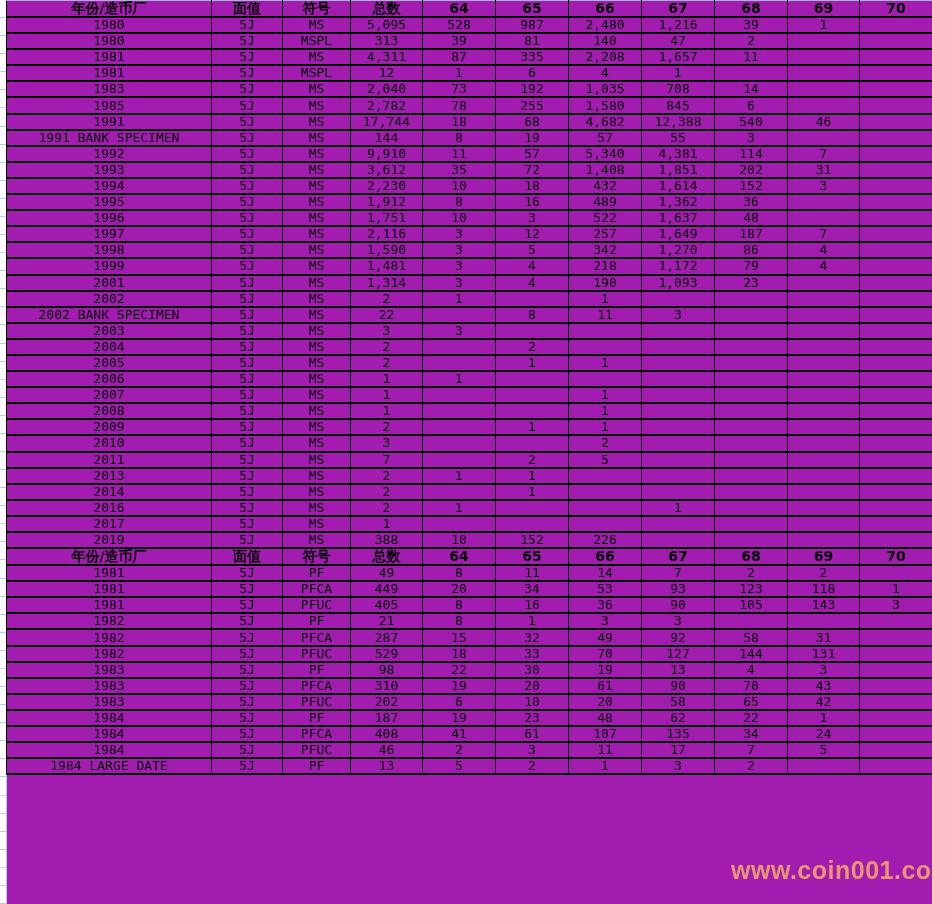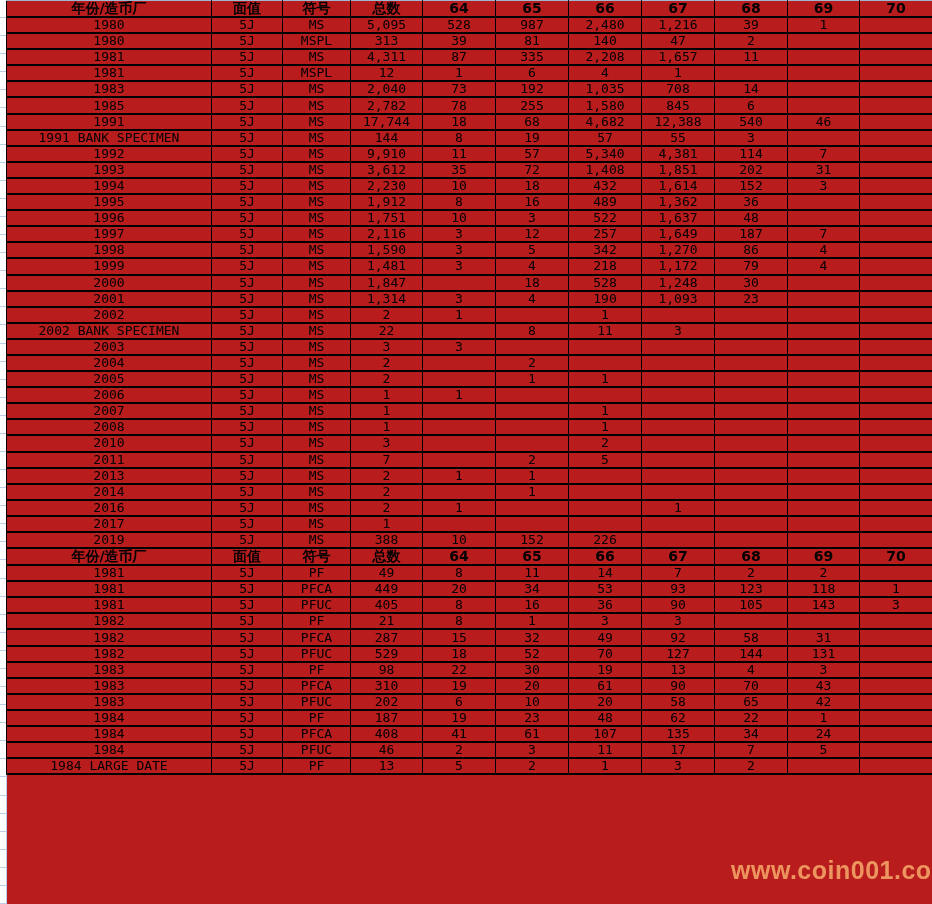--- a/index.html
+++ b/index.html
@@ -4,21 +4,21 @@
 <style>
   html, body {
     margin: 0;
     padding: 0;
     background: #ffffff;
   }
   .sheet {
     position: relative;
     width: 932px;
     height: 904px;
-    background: #b91c1c;
+    background: #a21caf;
     overflow: hidden;
     font-family: "DejaVu Sans Mono", monospace;
   }
   
   .gutter {
     position: absolute;
     left: 0; top: 0;
     width: 6px; height: 100%;
     background: repeating-linear-gradient(
       to bottom,
@@ -310,33 +310,20 @@
           <td>1,481</td>
           <td>3</td>
           <td>4</td>
           <td>218</td>
           <td>1,172</td>
           <td>79</td>
           <td>4</td>
           <td></td>
         </tr>
         <tr>
-          <td>2000</td>
-          <td>5J</td>
-          <td>MS</td>
-          <td>1,847</td>
-          <td></td>
-          <td>18</td>
-          <td>528</td>
-          <td>1,248</td>
-          <td>30</td>
-          <td></td>
-          <td></td>
-        </tr>
-        <tr>
           <td>2001</td>
           <td>5J</td>
           <td>MS</td>
           <td>1,314</td>
           <td>3</td>
           <td>4</td>
           <td>190</td>
           <td>1,093</td>
           <td>23</td>
           <td></td>
@@ -433,20 +420,33 @@
           <td></td>
           <td></td>
         </tr>
         <tr>
           <td>2008</td>
           <td>5J</td>
           <td>MS</td>
           <td>1</td>
           <td></td>
           <td></td>
+          <td>1</td>
+          <td></td>
+          <td></td>
+          <td></td>
+          <td></td>
+        </tr>
+        <tr>
+          <td>2009</td>
+          <td>5J</td>
+          <td>MS</td>
+          <td>2</td>
+          <td></td>
+          <td>1</td>
           <td>1</td>
           <td></td>
           <td></td>
           <td></td>
           <td></td>
         </tr>
         <tr>
           <td>2010</td>
           <td>5J</td>
           <td>MS</td>
@@ -614,21 +614,21 @@
           <td>58</td>
           <td>31</td>
           <td></td>
         </tr>
         <tr>
           <td>1982</td>
           <td>5J</td>
           <td>PFUC</td>
           <td>529</td>
           <td>18</td>
-          <td>52</td>
+          <td>33</td>
           <td>70</td>
           <td>127</td>
           <td>144</td>
           <td>131</td>
           <td></td>
         </tr>
         <tr>
           <td>1983</td>
           <td>5J</td>
           <td>PF</td>

